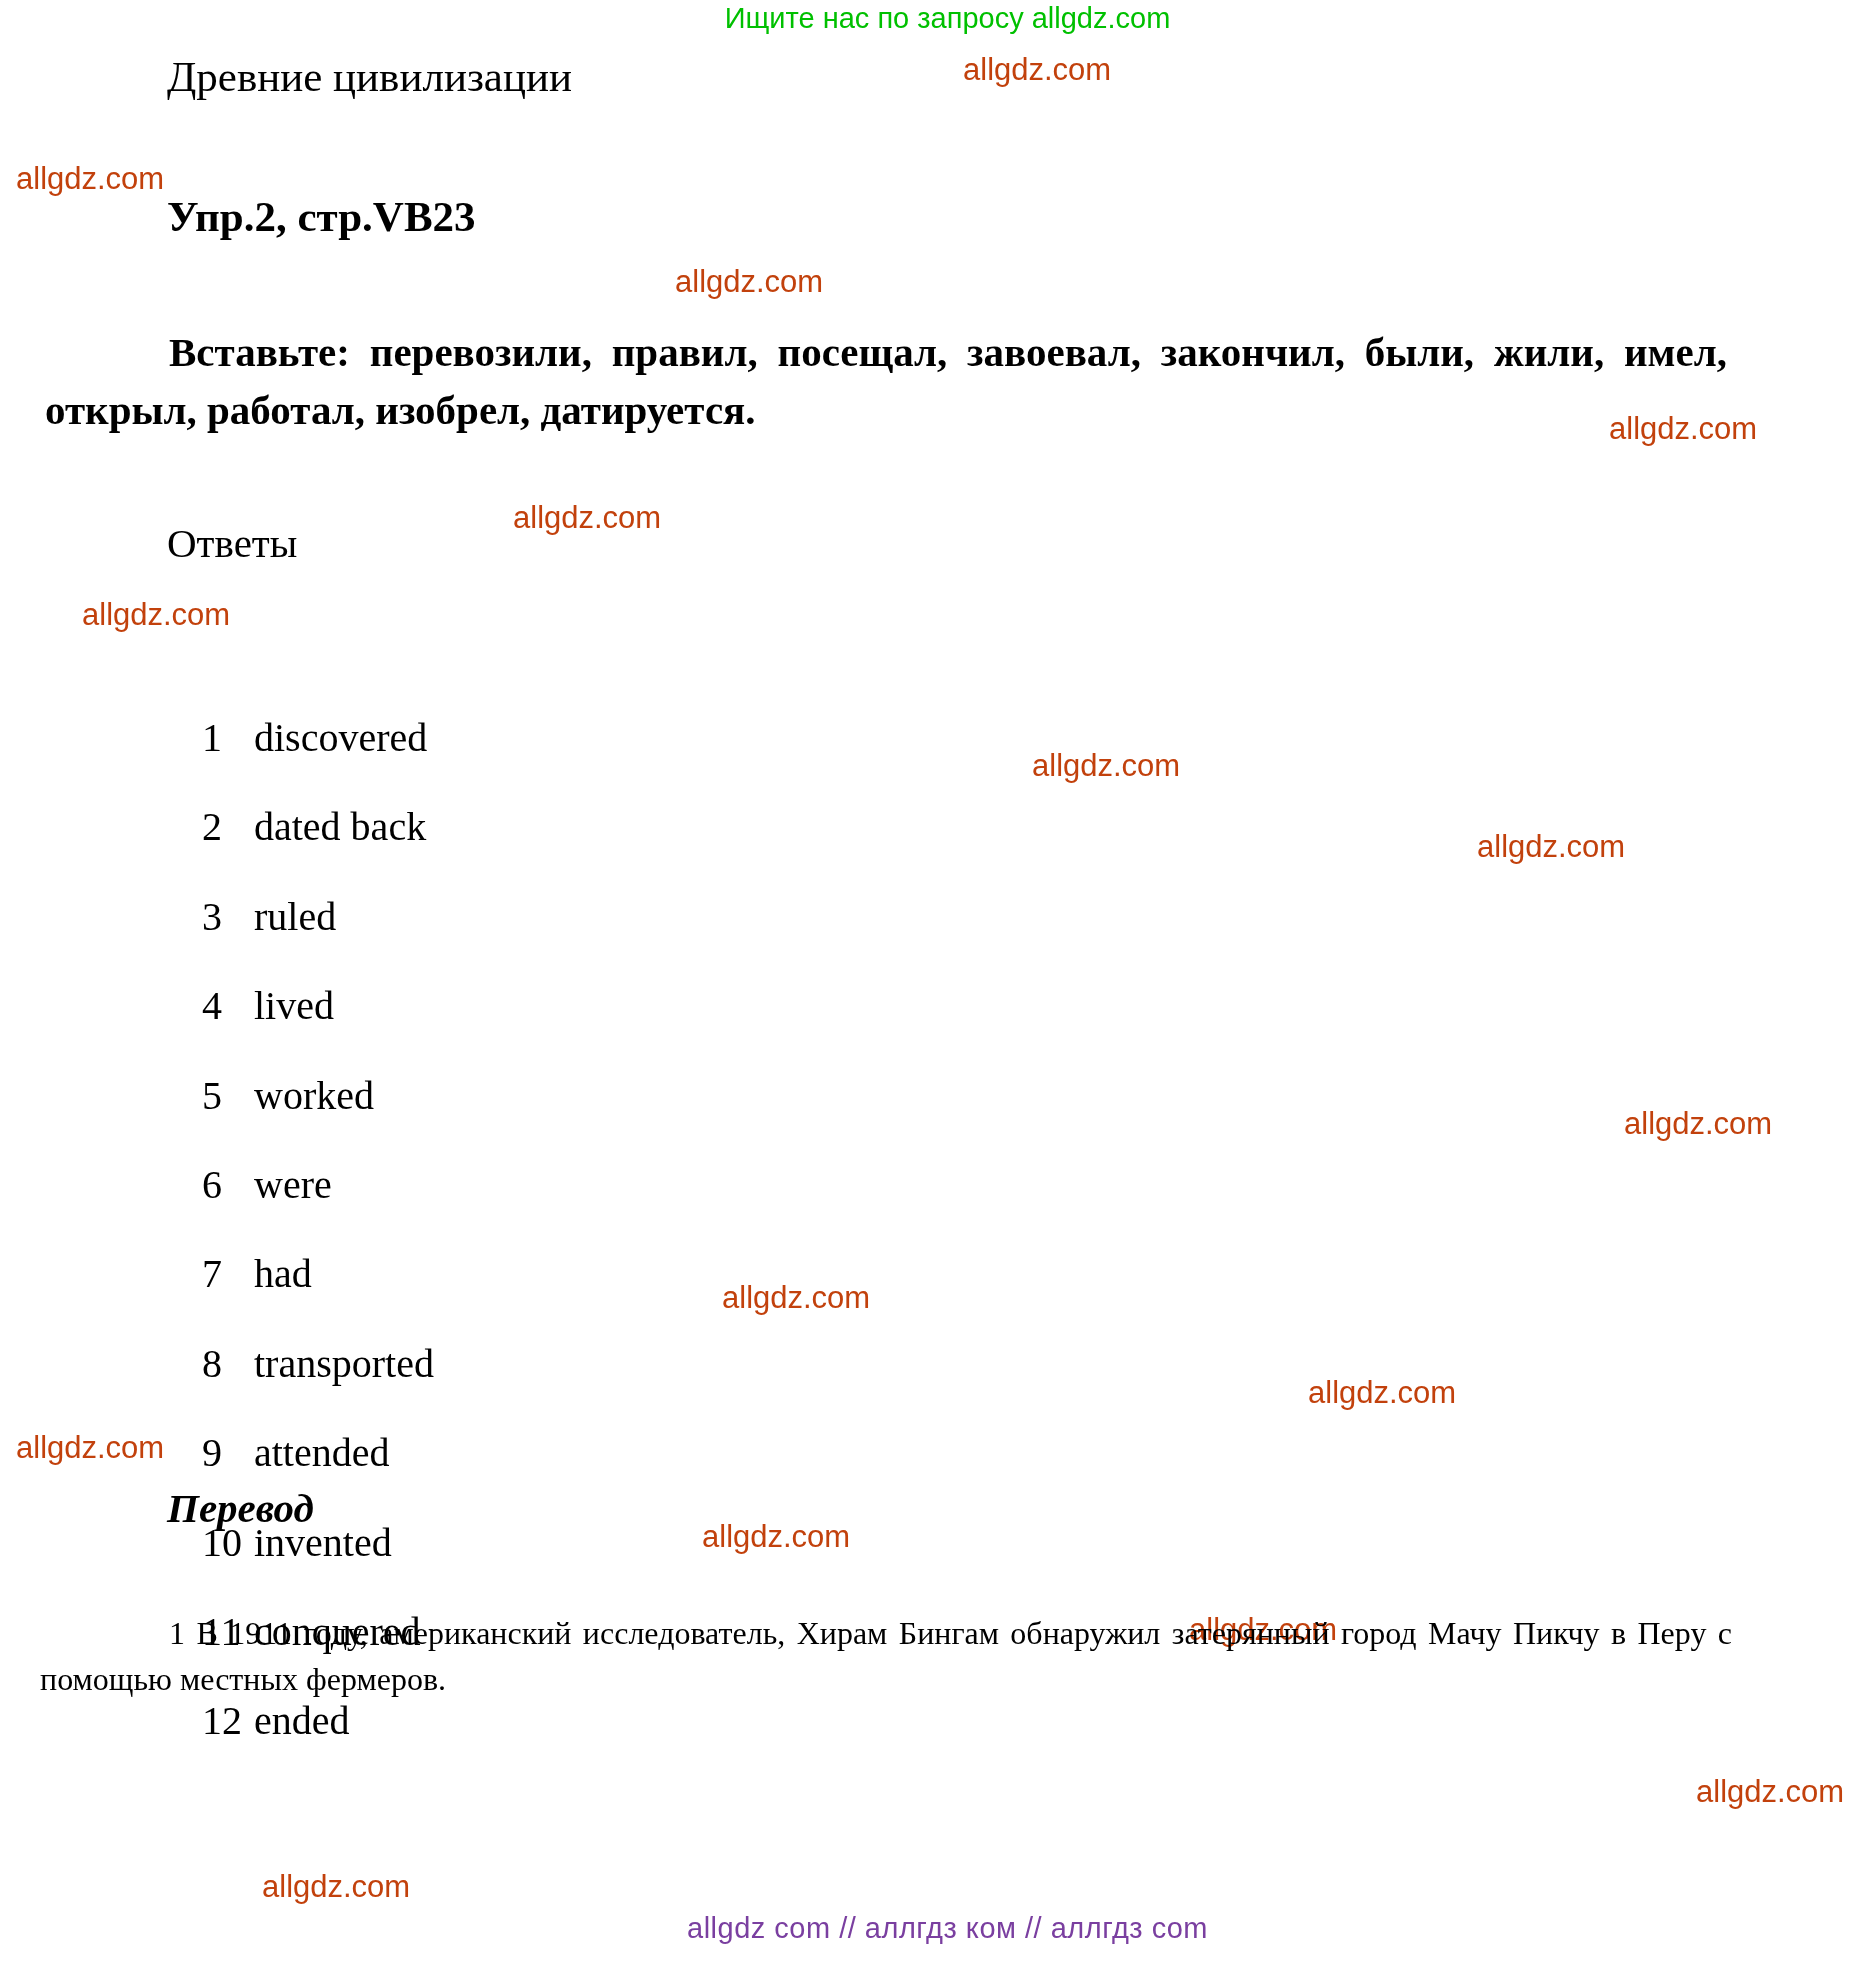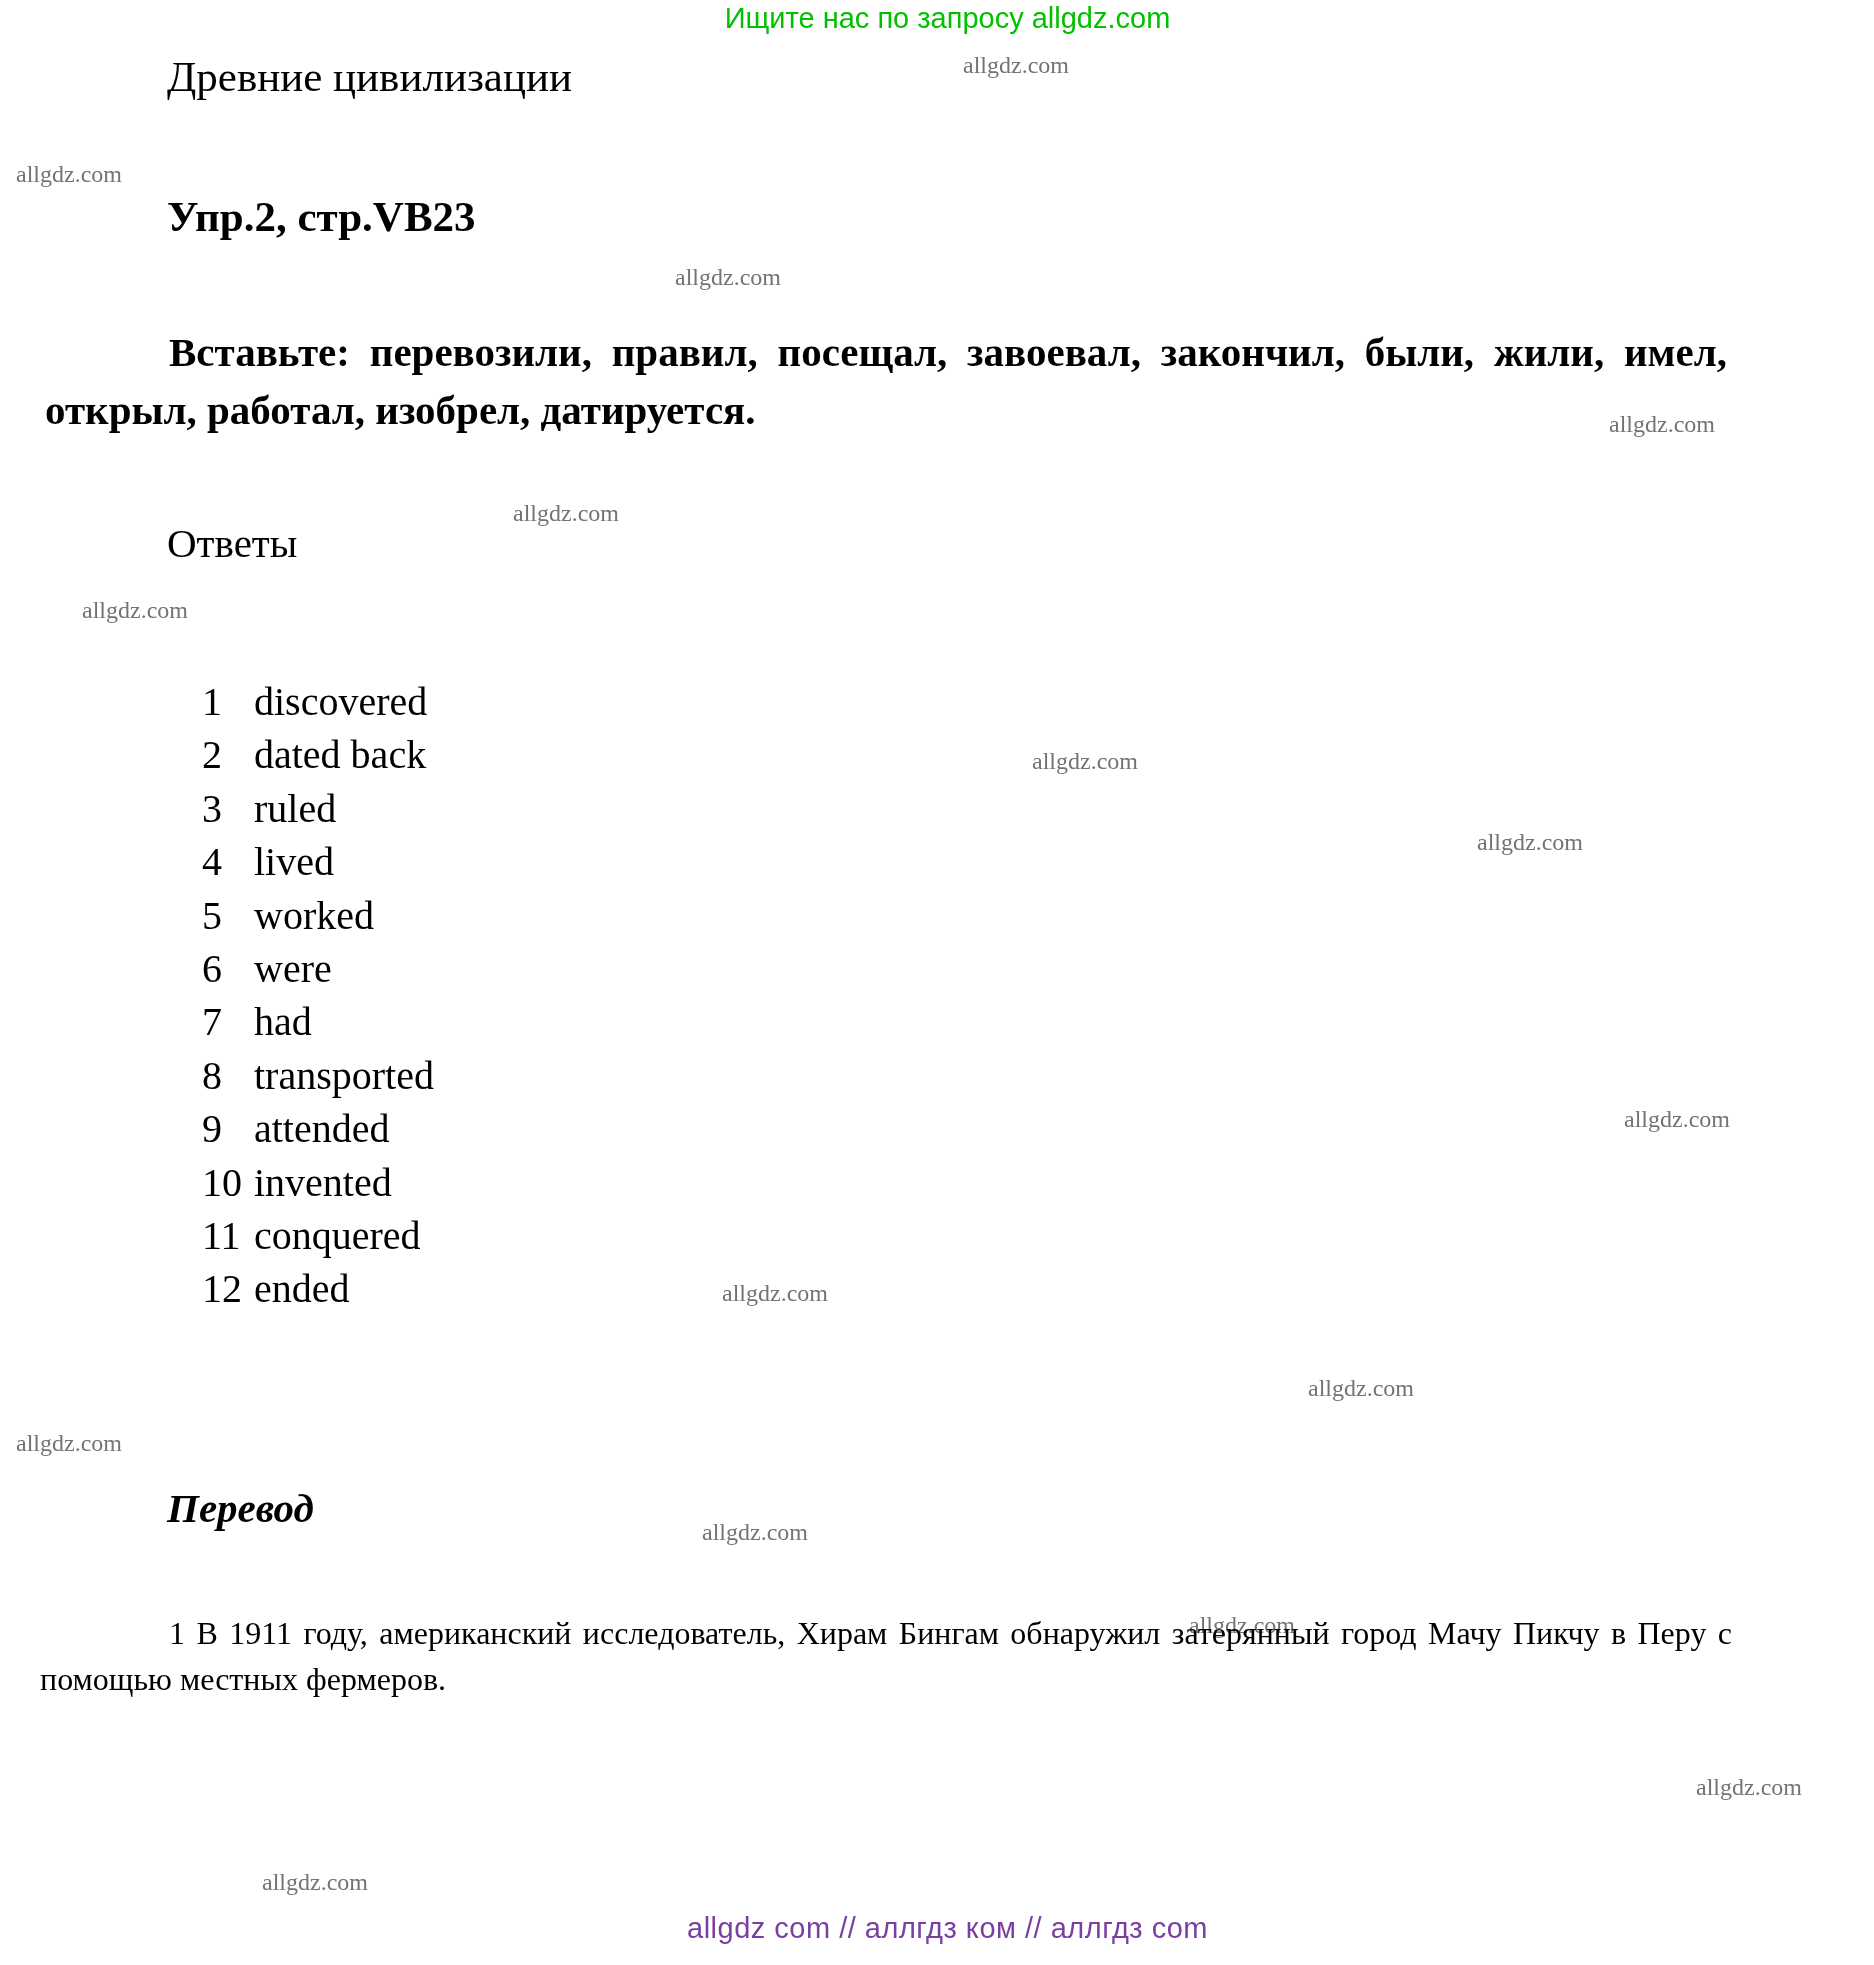--- a/index.html
+++ b/index.html
@@ -19,23 +19,23 @@
   .page {
     position: relative;
     width: 1875px;
     height: 1965px;
     padding-left: 20px;
   }
 
   
   .wm {
     position: absolute;
-    font-family: Liberation Serif, serif;
-    font-size: 24px;
-    color: #737373;
+    font-family: Liberation Sans, sans-serif;
+    font-size: 31px;
+    color: #c2410c;
     white-space: nowrap;
     pointer-events: none;
   }
   .wm-top {
     position: absolute;
     left: 0;
     right: 0;
     top: 2px;
     text-align: center;
     font-family: "Liberation Sans", sans-serif;
@@ -101,20 +101,21 @@
   .answers {
     position: absolute;
     left: 162px;
     top: 635px;
     font-size: 40px;
     line-height: 1.335;
   }
   .answers li {
     list-style: none;
     white-space: nowrap;
+    margin-top: 36px;
   }
   .ans-num {
     display: inline-block;
     min-width: 52px;
   }
   .h-translation {
     position: absolute;
     left: 167px;
     top: 1484px;
     font-size: 41px;

